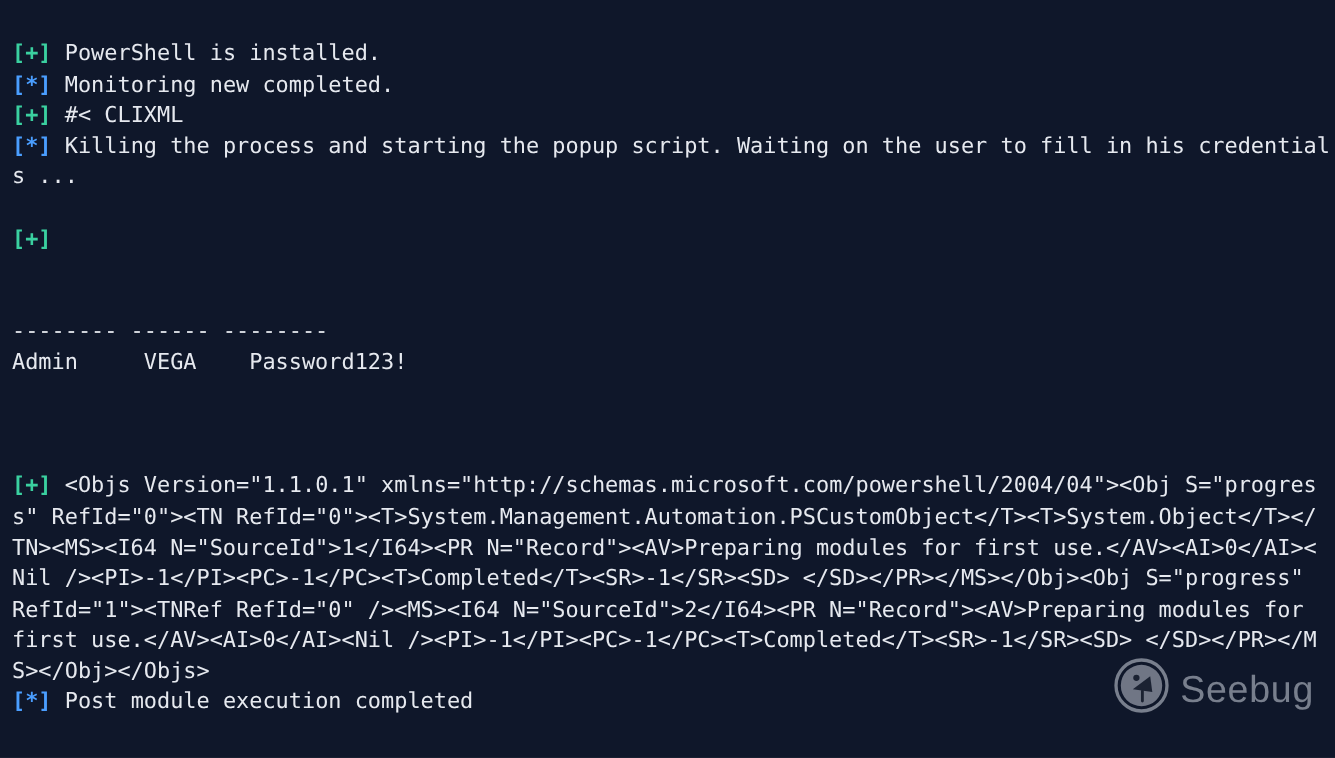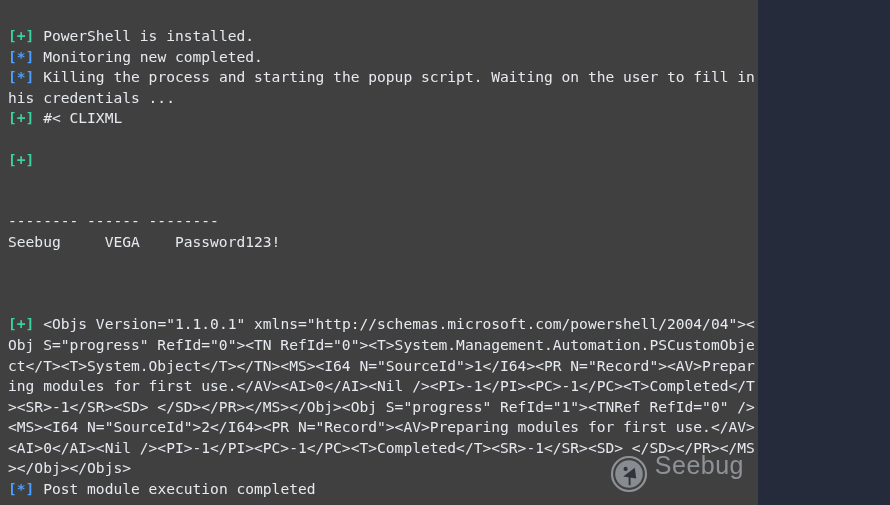--- a/index.html
+++ b/index.html
@@ -4,24 +4,24 @@
 <title>Metasploit Terminal</title>
 <style>
   * { box-sizing: border-box; }
   html, body {
     margin: 0; padding: 0;
     width: 890px; height: 505px;
     background: #252b3a;
     overflow: hidden;
   }
   #terminal {
-    width: 758px;
+    width: 890px;
     height: 505px;
     position: relative;
-    background: #404040;
+    background: #0f172a;
     font-family: "DejaVu Sans Mono", "Liberation Mono", monospace;
     font-size: 14.6px;
     line-height: 20.6px;
     letter-spacing: 0px;
     color: #e6e9ef;
     padding: 26px 0 0 8px;
   }
   .line {
     white-space: pre;
     min-height: 20.6px;
@@ -48,22 +48,23 @@
     font-size: 14.6px;
     line-height: 20.6px;
     padding-right: 2px;
     max-width: 878px;
   }
 
   
   #watermark {
     position: absolute;
     right: 14px;
-    bottom: 6px;
+    bottom: 22px;
     display: flex;
+    align-items: center;
     gap: 7px;
     opacity: 0.55;
     pointer-events: none;
   }
   #watermark .wm-text {
     font-family: "Liberation Sans", sans-serif;
     font-size: 25px;
     color: #cfd4de;
     letter-spacing: 0.5px;
   }
@@ -71,35 +72,35 @@
 </head>
 <body>
 
 <div id="terminal">
 
   <div class="line"><span class="tag tag-plus">[+]</span> <span class="txt">PowerShell is installed.</span></div>
 
   <div class="line"><span class="tag tag-star">[*]</span> <span class="txt">Monitoring new completed.</span></div>
 
 
+  <div class="line"><span class="tag tag-plus">[+]</span> <span class="txt">#&lt; CLIXML</span></div>
+
   <div class="line wrap"><span class="tag tag-star">[*]</span> <span class="txt">Killing the process and starting the popup script. Waiting on the user to fill in his credentials ...</span></div>
-
-  <div class="line"><span class="tag tag-plus">[+]</span> <span class="txt">#&lt; CLIXML</span></div>
 
   <div class="blank"></div>
 
   <div class="line"><span class="tag tag-plus">[+]</span><span class="txt"></span></div>
 
   <div class="blank"></div>
   <div class="blank"></div>
 
 
   <div class="line"><span class="dim-rule">-------- ------ --------</span></div>
 
-  <div class="line"><span class="txt">Seebug     VEGA    Password123!</span></div>
+  <div class="line"><span class="txt">Admin     VEGA    Password123!</span></div>
 
   <div class="blank"></div>
   <div class="blank"></div>
   <div class="blank"></div>
 
   <div class="xmlblock"><span class="tag tag-plus">[+]</span> <span>&lt;Objs Version="1.1.0.1" xmlns="http://schemas.microsoft.com/powershell/2004/04"&gt;&lt;Obj S="progress" RefId="0"&gt;&lt;TN RefId="0"&gt;&lt;T&gt;System.Management.Automation.PSCustomObject&lt;/T&gt;&lt;T&gt;System.Object&lt;/T&gt;&lt;/TN&gt;&lt;MS&gt;&lt;I64 N="SourceId"&gt;1&lt;/I64&gt;&lt;PR N="Record"&gt;&lt;AV&gt;Preparing modules for first use.&lt;/AV&gt;&lt;AI&gt;0&lt;/AI&gt;&lt;Nil /&gt;&lt;PI&gt;-1&lt;/PI&gt;&lt;PC&gt;-1&lt;/PC&gt;&lt;T&gt;Completed&lt;/T&gt;&lt;SR&gt;-1&lt;/SR&gt;&lt;SD&gt; &lt;/SD&gt;&lt;/PR&gt;&lt;/MS&gt;&lt;/Obj&gt;&lt;Obj S="progress" RefId="1"&gt;&lt;TNRef RefId="0" /&gt;&lt;MS&gt;&lt;I64 N="SourceId"&gt;2&lt;/I64&gt;&lt;PR N="Record"&gt;&lt;AV&gt;Preparing modules for first use.&lt;/AV&gt;&lt;AI&gt;0&lt;/AI&gt;&lt;Nil /&gt;&lt;PI&gt;-1&lt;/PI&gt;&lt;PC&gt;-1&lt;/PC&gt;&lt;T&gt;Completed&lt;/T&gt;&lt;SR&gt;-1&lt;/SR&gt;&lt;SD&gt; &lt;/SD&gt;&lt;/PR&gt;&lt;/MS&gt;&lt;/Obj&gt;&lt;/Objs&gt;</span></div>
 
   <div class="line"><span class="tag tag-star">[*]</span> <span class="txt">Post module execution completed</span></div>
 
   <div id="watermark">

